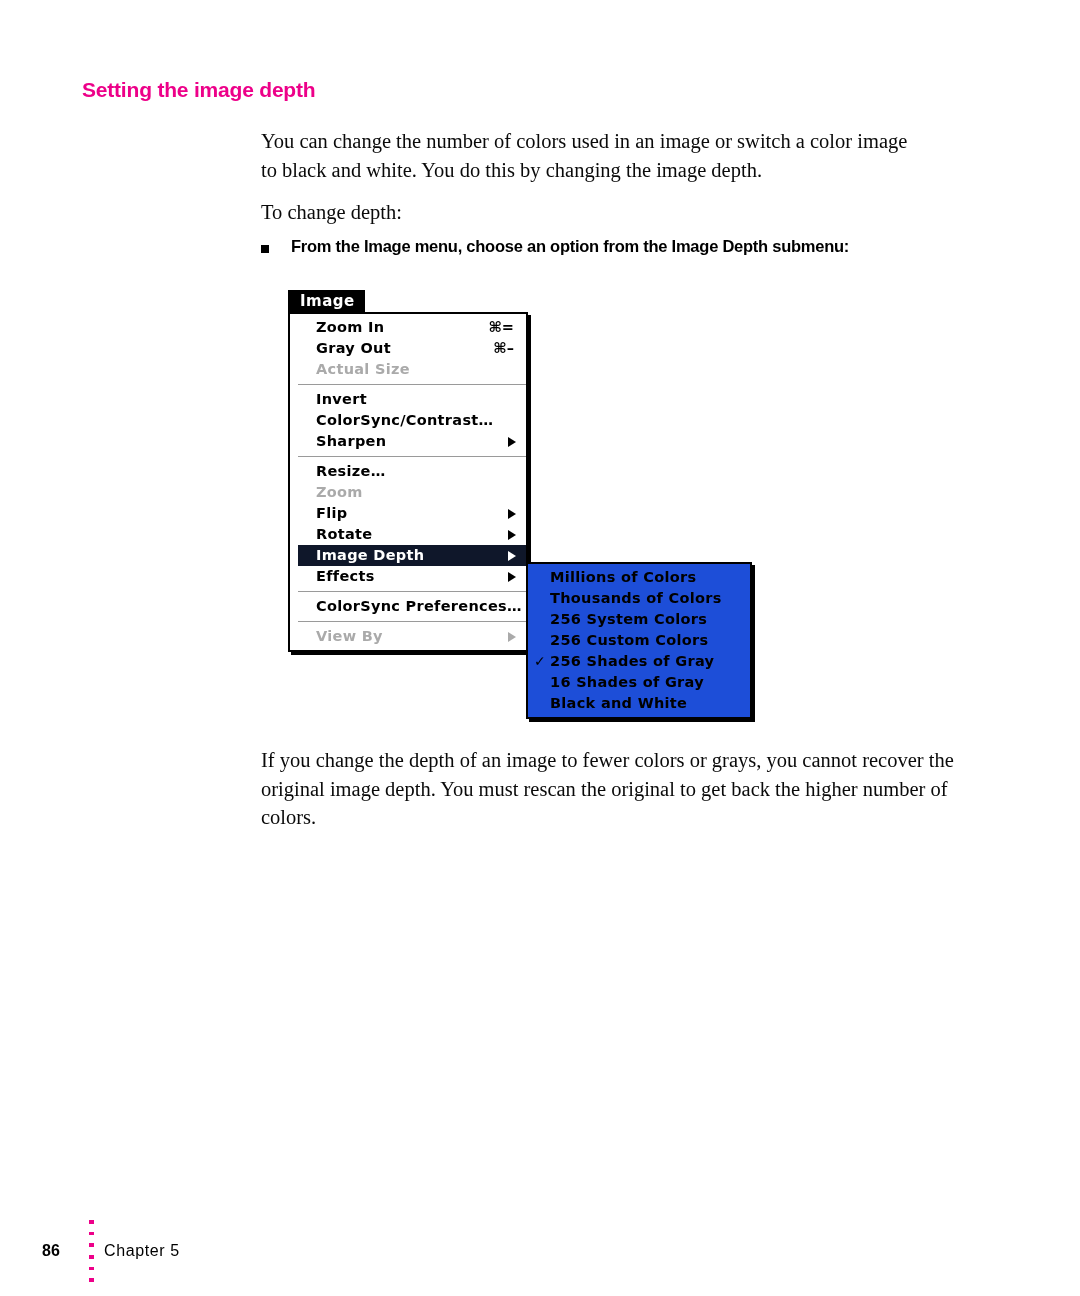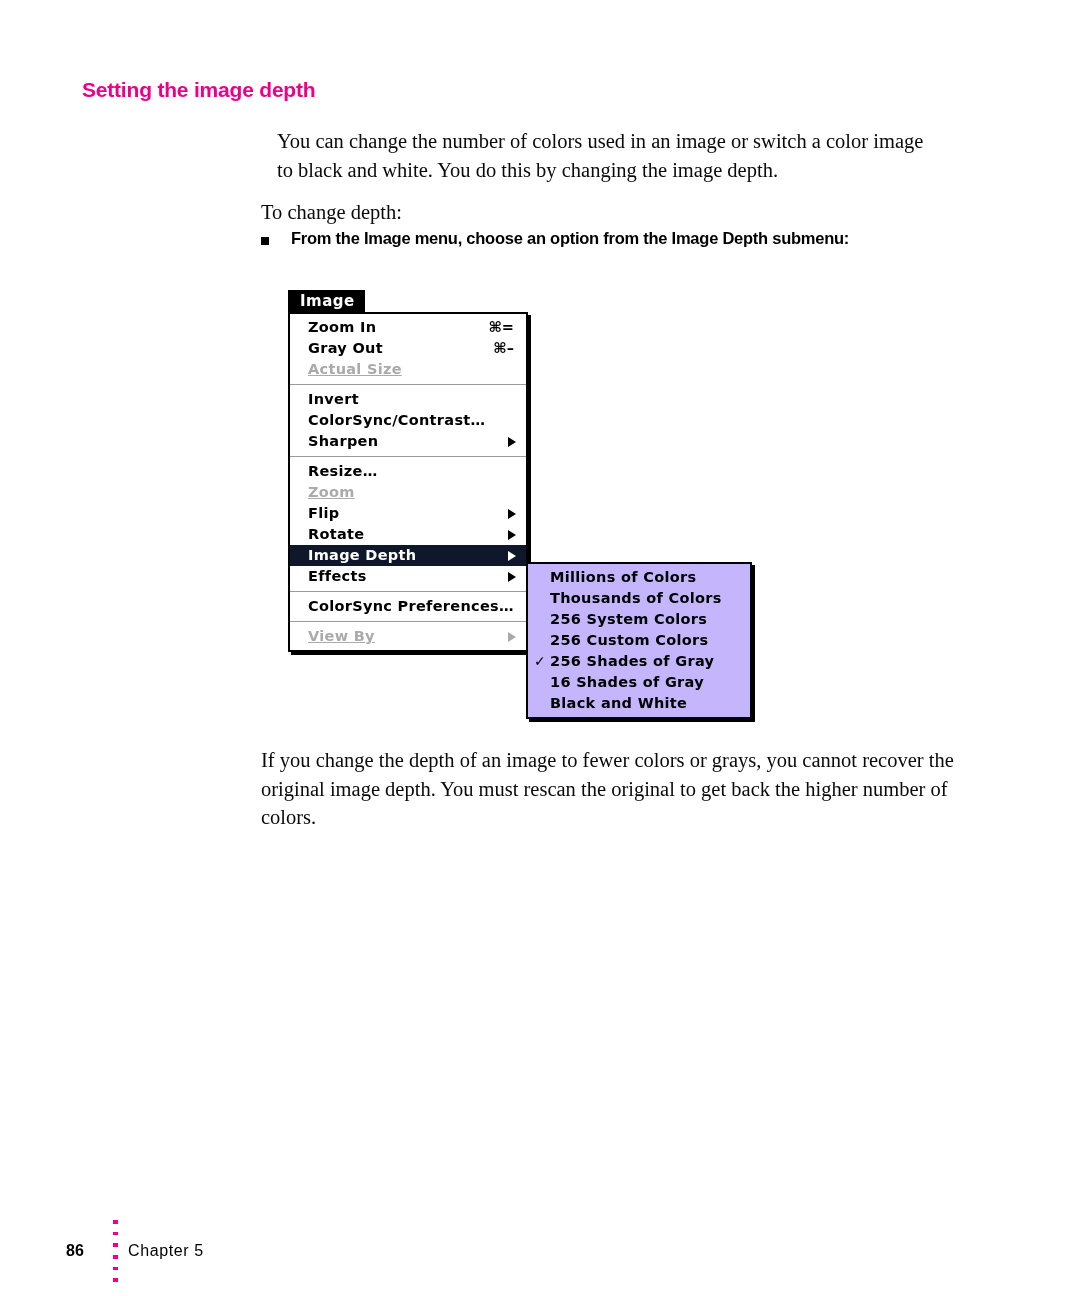--- a/index.html
+++ b/index.html
@@ -34,29 +34,29 @@
     position: absolute;
     left: 261px;
     width: 700px;
   }
   .body-para {
     font-family: "Liberation Serif", "DejaVu Serif", serif;
     font-size: 20.5px;
     line-height: 28.5px;
     color: #0a0a0a;
   }
-  #intro-para { top: 127px; width: 660px; margin-left: 16px; }
+  #intro-para { top: 127px; width: 660px; }
   #lead-in-line { top: 198px; }
   #closing-para { top: 746px; width: 705px; }
 
   
   #step-row {
     position: absolute;
     left: 261px;
-    top: 228px;
+    top: 236px;
     display: flex;
     align-items: flex-start;
     text-align: center;
   }
   #step-bullet {
     width: 8px;
     height: 8px;
     background: #000;
     margin-top: 9px;
     flex: 0 0 auto;
@@ -101,37 +101,37 @@
   
   #main-menu {
     position: absolute;
     left: 0px;
     top: 22px;
     width: 240px;
     background: #ffffff;
     border: 2px solid #000000;
     box-sizing: border-box;
     box-shadow: 3px 3px 0 #000000;
-    padding: 3px 0 3px 0;
+    padding: 3px 0 3px 8px;
   }
 
   .menu-item {
     position: relative;
     height: 21px;
     line-height: 21px;
     font-size: 14.5px;
     font-weight: bold;
     letter-spacing: 0.3px;
     color: #000000;
     padding-left: 18px;
     padding-right: 8px;
     white-space: nowrap;
     box-sizing: border-box;
   }
-  .menu-item.disabled { color: #aaaaaa; text-decoration: underline; }
+  .menu-item.disabled { color: #aaaaaa; }
   .menu-item.selected { background: #0f172a; color: #ffffff; }
 
   .menu-shortcut {
     position: absolute;
     right: 12px;
     top: 0;
     font-size: 14.5px;
     font-weight: bold;
     letter-spacing: 0;
   }
@@ -154,21 +154,21 @@
     background: #9a9a9a;
     margin: 4px 0 4px 0;
   }
 
   
   #sub-menu {
     position: absolute;
     left: 238px;
     top: 272px;
     width: 226px;
-    background: #c4b5fd;
+    background: #1d4ed8;
     border: 2px solid #000000;
     box-sizing: border-box;
     box-shadow: 3px 3px 0 #000000;
     padding: 3px 0 3px 0;
   }
   .sub-item {
     position: relative;
     height: 21px;
     line-height: 21px;
     font-size: 14.5px;
@@ -195,21 +195,20 @@
     top: 1216px;
     display: flex;
     align-items: center;
   }
   #footer-page-number {
     font-family: "Liberation Sans", "DejaVu Sans", sans-serif;
     font-weight: bold;
     font-size: 16px;
     color: #000000;
     width: 30px;
-    margin-left: 24px;
   }
   #footer-dots {
     display: flex;
     flex-direction: column;
     justify-content: center;
     align-items: center;
     width: 26px;
     height: 70px;
     margin-left: 6px;
   }

